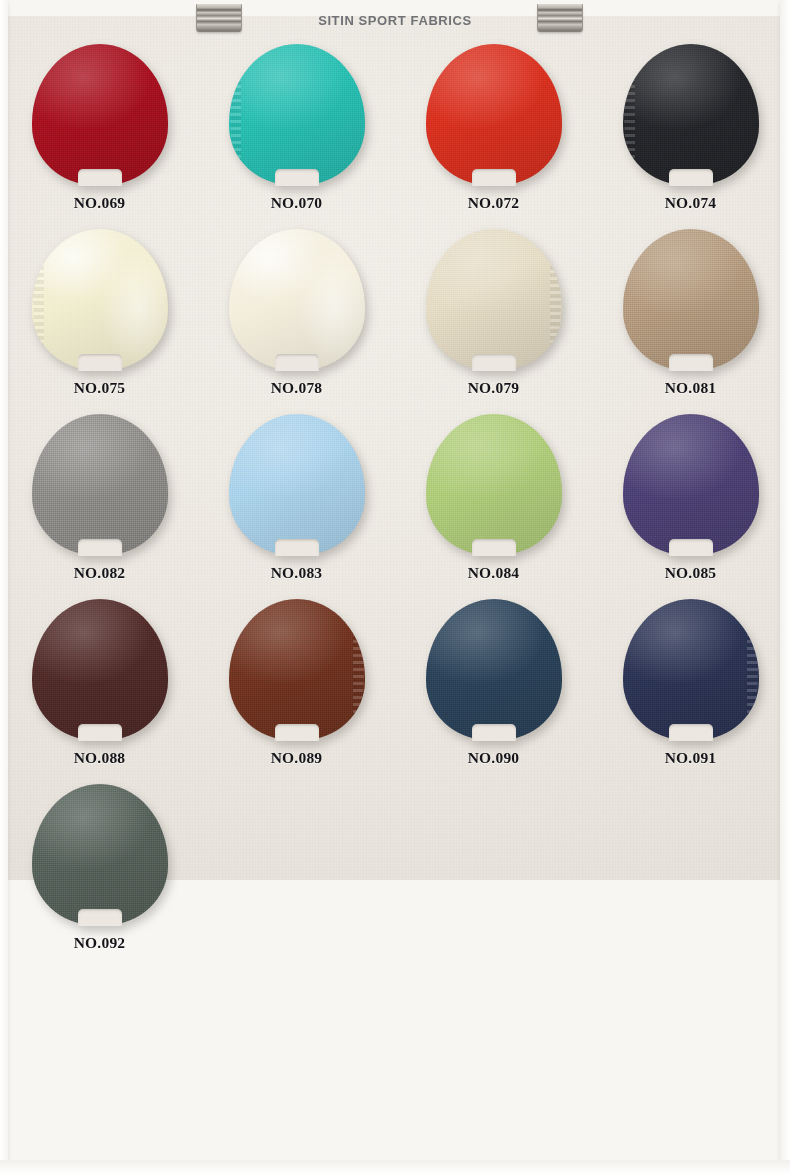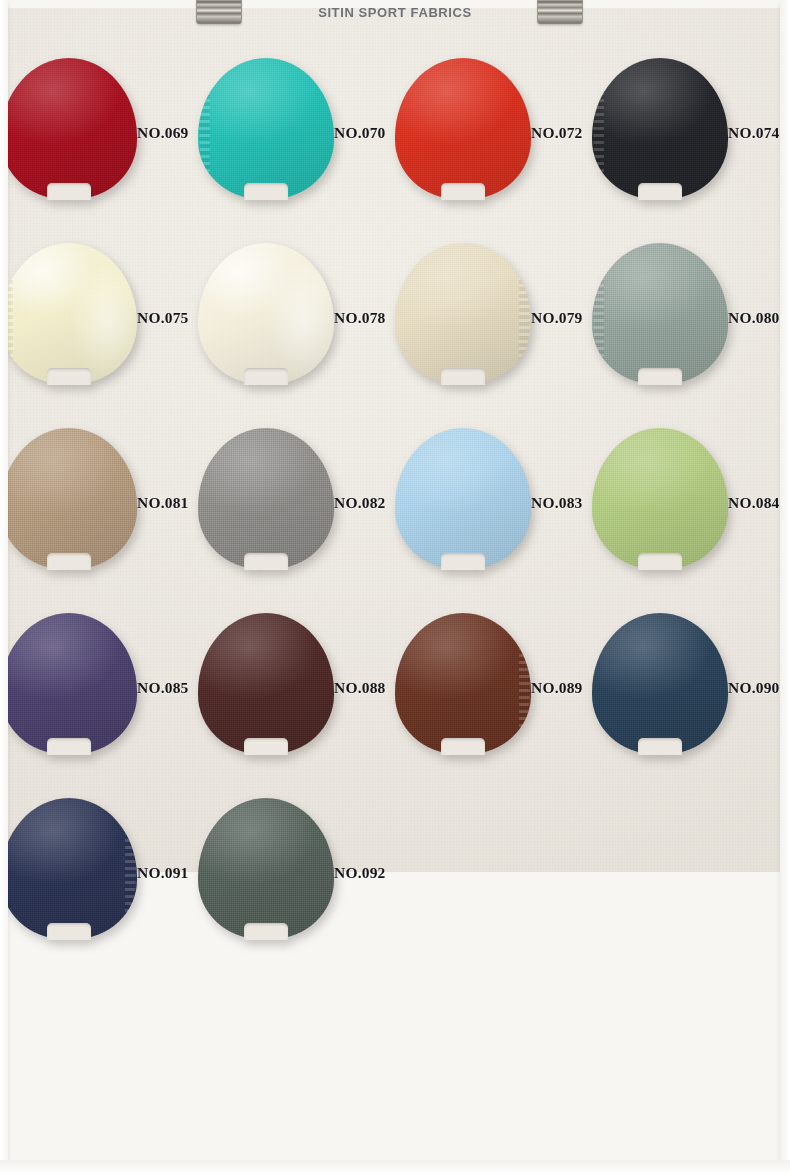--- a/index.html
+++ b/index.html
@@ -16,21 +16,21 @@
   #photo {
     position:relative;
     width:790px; height:1174px;
     background:#f7f6f3;
     overflow:hidden;
   }
 
   
   #card {
     position:absolute;
-    left:0; top:8px;
+    left:0; top:16px;
     width:790px; height:864px;
     background:
       radial-gradient(ellipse 120% 90% at 45% 30%, #f2efe9 0%, #ece8e1 55%, #e4e0d8 100%);
   }
 
   
   #card::after {
     content:"";
     position:absolute; inset:0;
     background-image:
@@ -99,21 +99,21 @@
     z-index:5;
     display:grid;
     grid-template-columns:repeat(4, 197px);
     grid-auto-rows:185px;
     justify-content:center;
   }
 
   .cell {
     position:relative;
     display:flex;
-    flex-direction:row;
+    flex-direction:column;
     align-items:center;
     justify-content:flex-start;
   }
 
   
   .chip-wrap {
     position:relative;
     width:136px; height:141px;
     filter:drop-shadow(3px 5px 5px rgba(60,55,50,.26));
   }
@@ -256,31 +256,20 @@
               <div class="weave"></div>
               <div class="shade"></div>
               <div class="torn r"></div>
             </div>
             <div class="notch"></div>
           </div>
           <div class="label">NO.079</div>
         </div>
         <div class="cell">
           <div class="chip-wrap">
-            <div class="chip" style="background: rgb(147, 163, 156);">
-              <div class="weave"></div>
-              <div class="shade"></div>
-              <div class="torn l"></div>
-            </div>
-            <div class="notch"></div>
-          </div>
-          <div class="label">NO.080</div>
-        </div>
-        <div class="cell">
-          <div class="chip-wrap">
             <div class="chip" style="background: rgb(180, 154, 125);">
               <div class="weave"></div>
               <div class="shade"></div>
             </div>
             <div class="notch"></div>
           </div>
           <div class="label">NO.081</div>
         </div>
         <div class="cell">
           <div class="chip-wrap">

